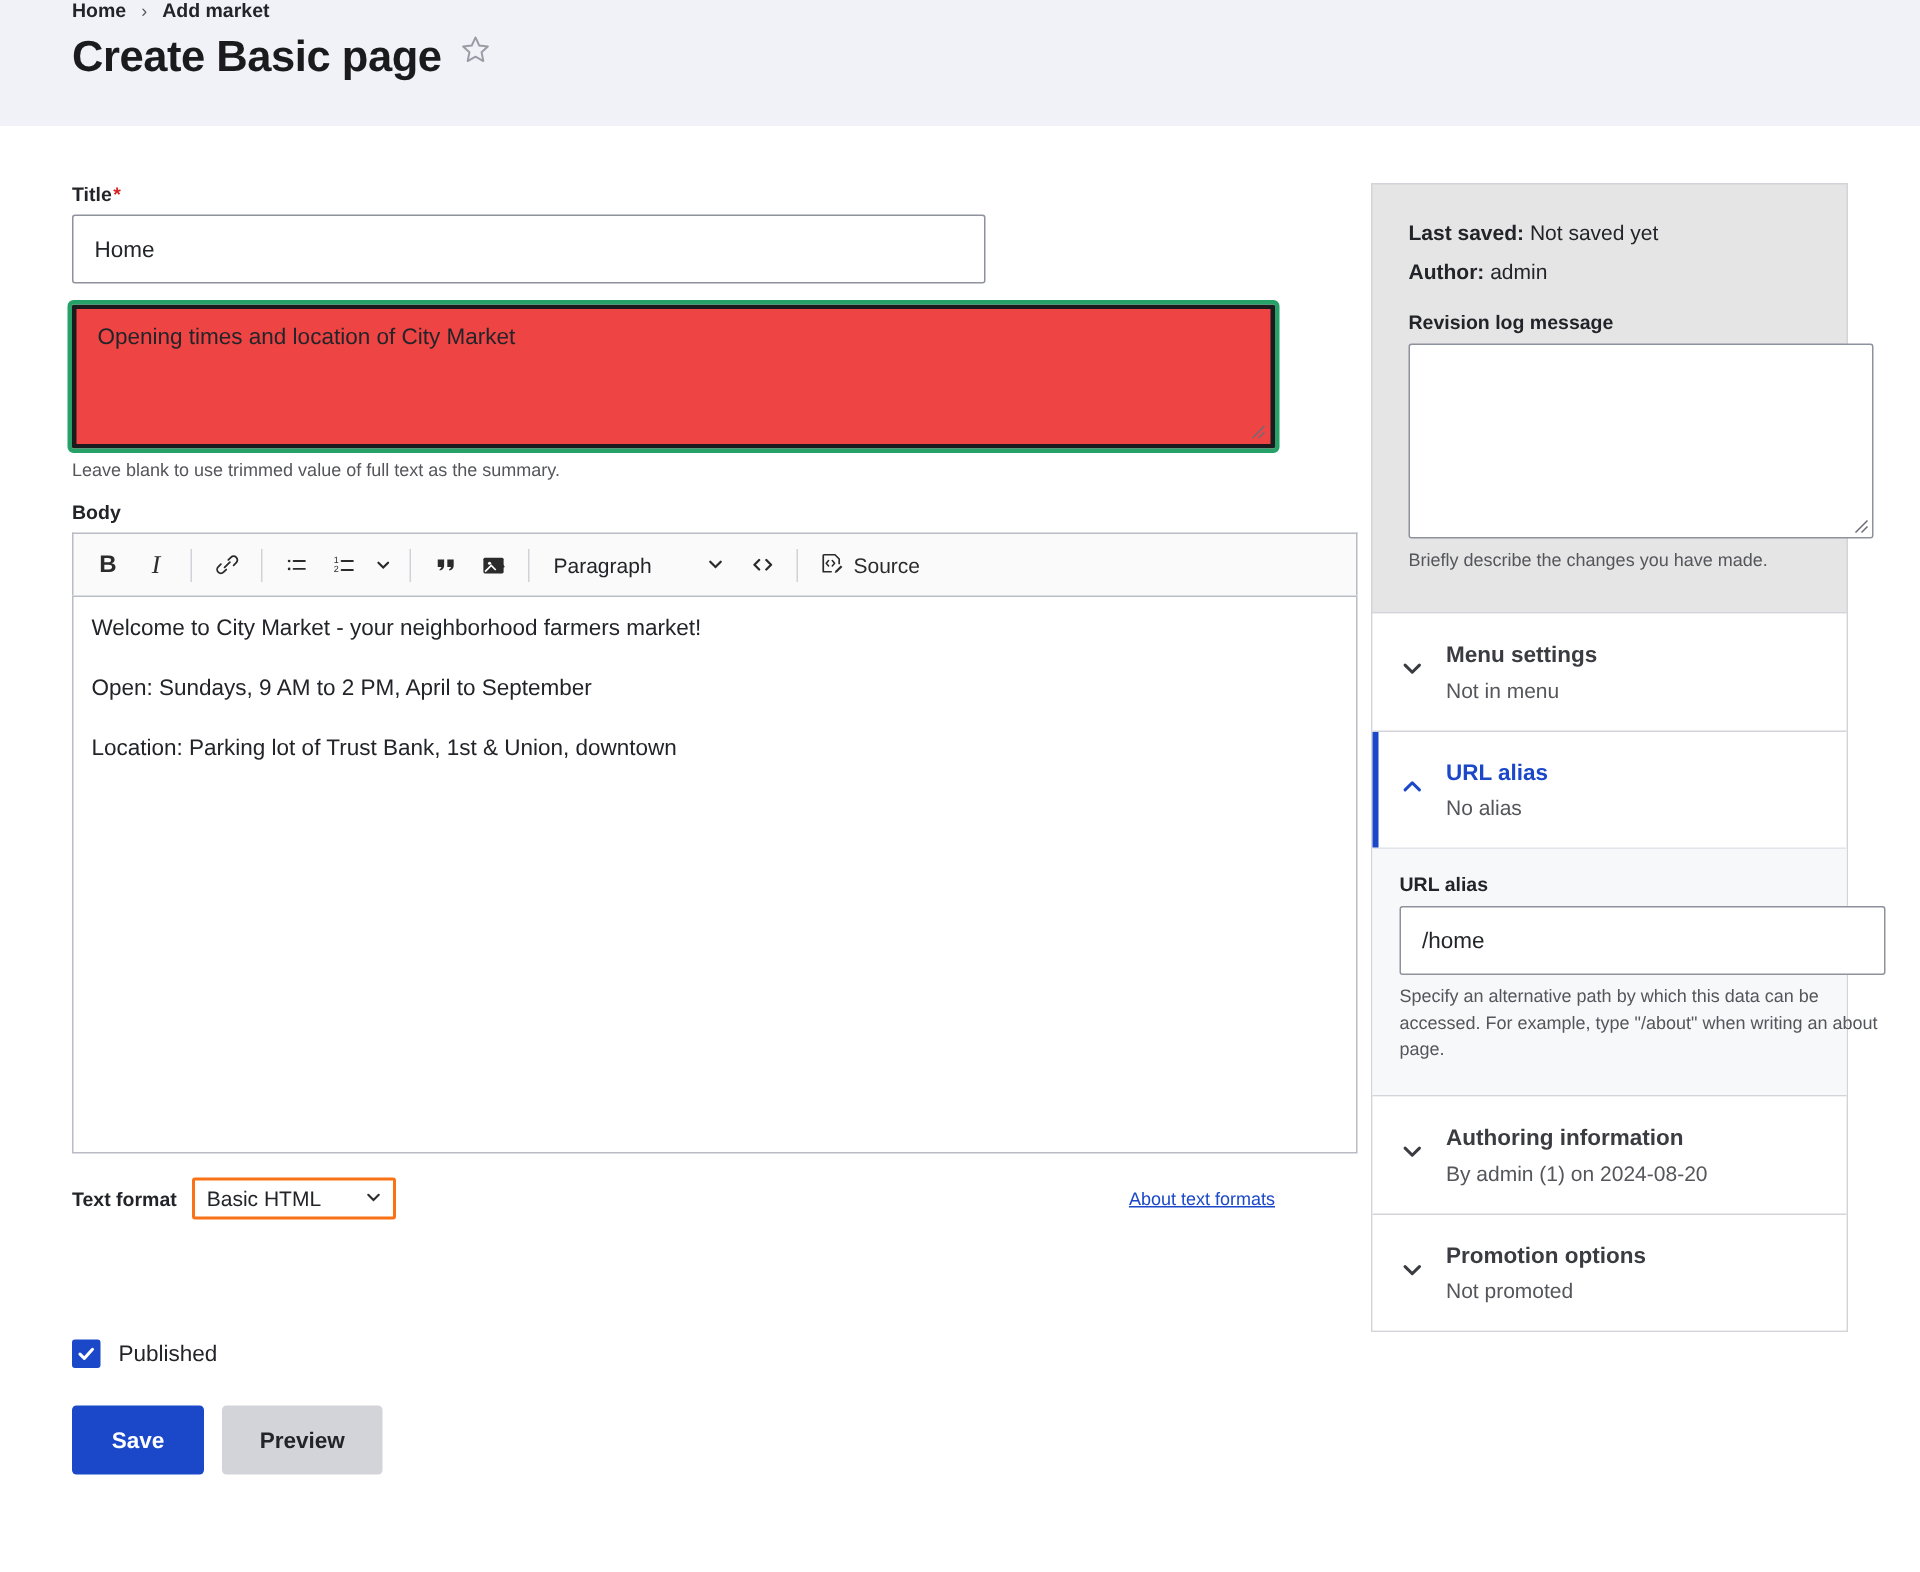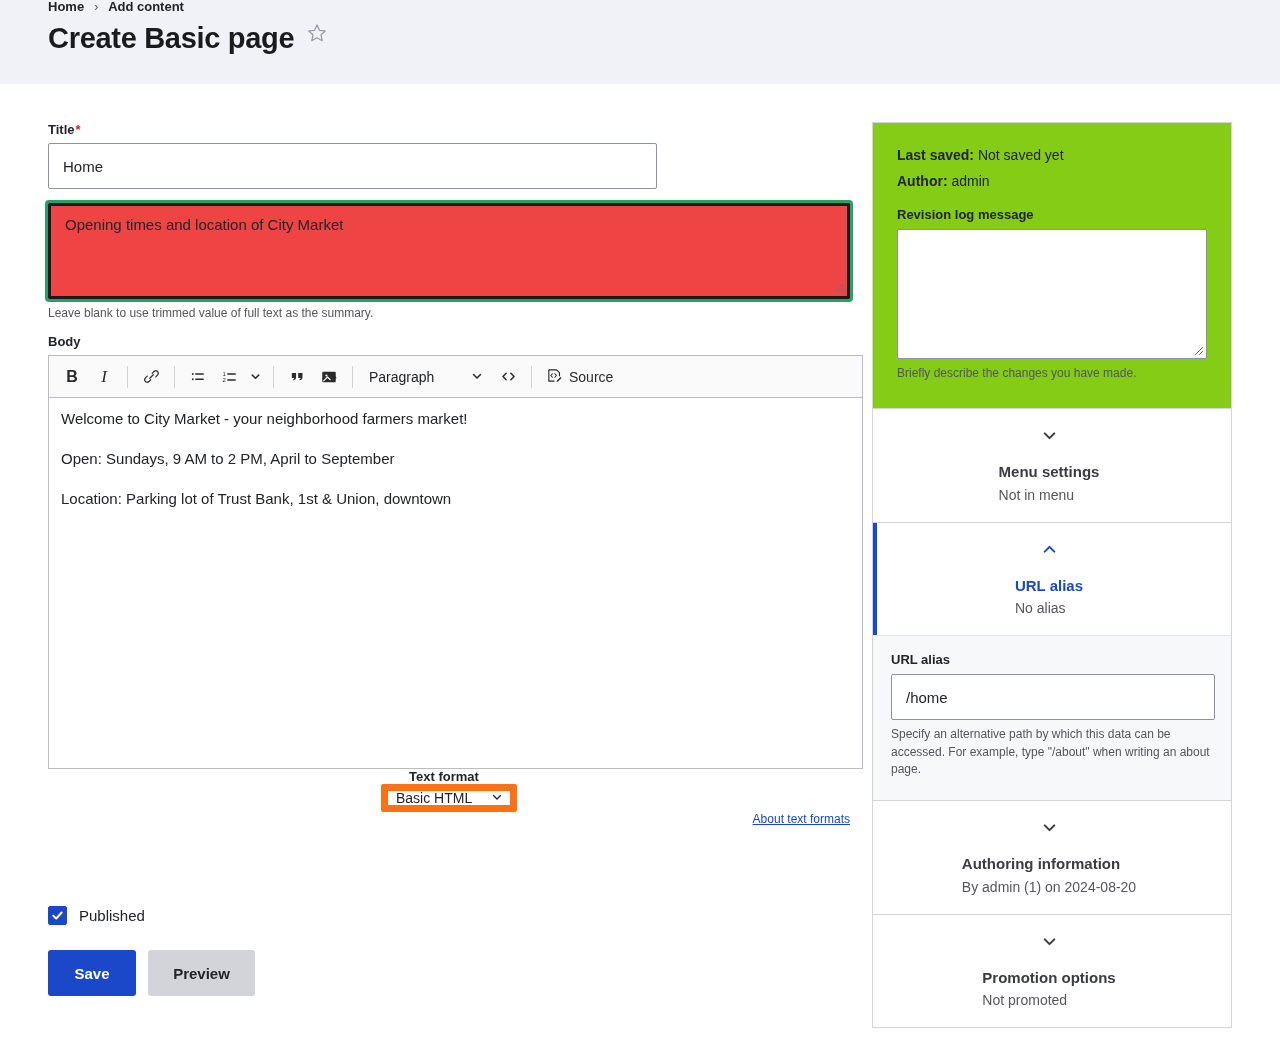--- a/index.html
+++ b/index.html
@@ -49,25 +49,25 @@
 
   
   .layout {
     display: flex;
     align-items: flex-start;
     padding: 0 48px;
     gap: 0;
   }
   .main-col { width: 860px; padding-top: 38px; }
   .side-col {
-    width: 360px;
+    width: 318px;
     margin-left: 9px;
     margin-top: 38px;
     border: 1px solid #d3d4d9;
-    background: #84cc16;
+    background: #e5e5e5;
   }
 
   
   .field { margin-bottom: 0; }
   label.fl {
     display: block;
     font-size: 13px;
     font-weight: bold;
     color: #232429;
     margin-bottom: 6px;
@@ -166,27 +166,27 @@
     margin: 0 0 18px 0;
     font-size: 15px;
     line-height: 1.45;
     color: #232429;
   }
 
   
   .format-row {
     display: flex;
     align-items: center;
+    margin-top: 16px;
     width: 802px;
-    flex-direction: column;
   }
   .format-label { font-size: 13px; font-weight: bold; margin-right: 10px; }
   .sel {
     height: 28px;
-    border: 7px solid #f97316;
+    border: 2px solid #f97316;
     border-radius: 2px;
     background: #fff;
     font-size: 14px;
     padding: 0 26px 0 8px;
     display: flex;
     align-items: center;
     position: relative;
     color: #232429;
     min-width: 136px;
   }
@@ -245,21 +245,20 @@
   }
   .accordion-item { border-bottom: 1px solid #d3d4d9; background: #fff; }
   .accordion-item:last-child { border-bottom: none; }
   .acc-head {
     display: flex;
     align-items: center;
     gap: 14px;
     padding: 18px 24px 18px 18px;
     cursor: pointer;
     position: relative;
-    flex-direction: column;
   }
   .acc-head.active { border-left: 4px solid #1b48c9; padding-left: 14px; }
   .acc-title { font-size: 15px; font-weight: bold; color: #3b3c41; line-height: 1.35; }
   .acc-head.active .acc-title { color: #1b48c9; }
   .acc-sum { font-size: 14px; color: #55565b; margin-top: 3px; line-height: 1.3; }
   .acc-panel { background: #f7f8fa; padding: 16px 22px 22px 18px; border-top: 1px solid #e4e5ea; }
   .acc-panel .fl { margin-bottom: 7px; }
   .alias-input {
     width: 324px; height: 46px;
     border: 1px solid #8e929c;
@@ -271,21 +270,21 @@
     font-family: "Liberation Sans", sans-serif;
   }
 </style>
 </head>
 <body>
 
 <div class="page-header">
   <div class="breadcrumb">
     <a href="#">Home</a>
     <span class="crumb-sep">›</span>
-    <a href="#">Add content</a>
+    <a href="#">Add market</a>
   </div>
   <div class="title-row">
     <h1 class="page-title">Create Basic page</h1>
     <span class="star-icon">
       <svg width="22" height="22" viewBox="0 0 24 24" fill="none" stroke="#9a9ca5" stroke-width="1.4" stroke-linejoin="round">
         <polygon points="12,3.2 14.7,9.1 21,9.8 16.4,14 17.7,20.4 12,17.2 6.3,20.4 7.6,14 3,9.8 9.3,9.1"></polygon>
       </svg>
     </span>
   </div>
 </div>

